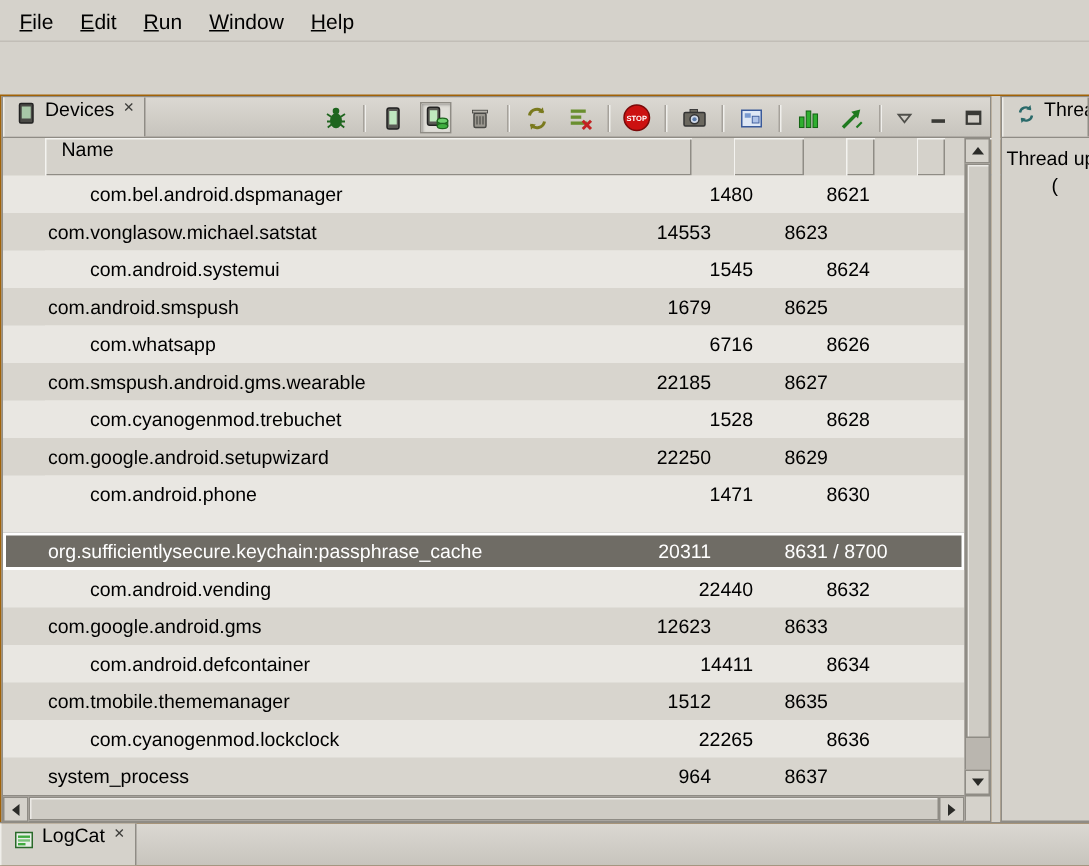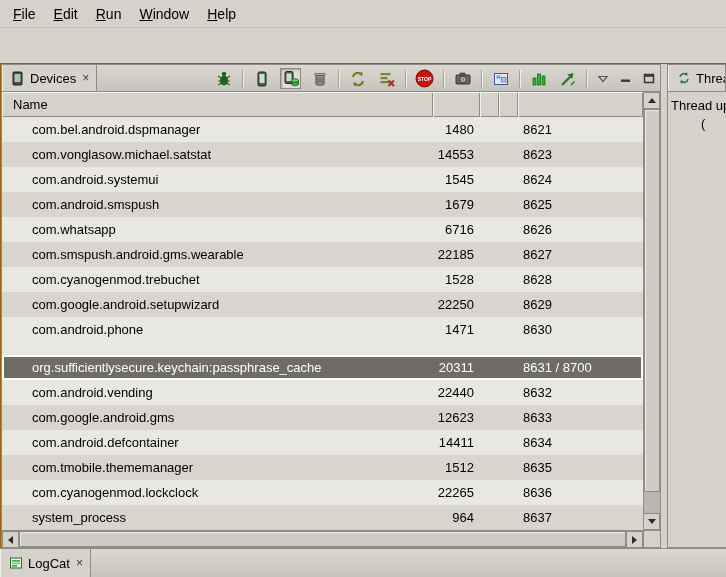--- a/index.html
+++ b/index.html
@@ -28,52 +28,52 @@
     border:1px solid #8f8c85;border-right:none;background:#d5d2cb;box-sizing:border-box;
   }
   .sash{position:absolute;top:64px;left:661px;width:6px;bottom:29px;background:#d5d2cb;}
   
   .tabbar{
     position:absolute;top:0;left:0;right:0;height:27px;
     background:linear-gradient(#dbd8d2,#c7c4bd);
     border-bottom:1px solid #8f8c85;display:flex;align-items:stretch;box-sizing:border-box;
   }
   .tab{
-    display:flex;align-items:center;gap:5px;padding:0 7px;
+    display:flex;gap:5px;padding:0 7px;
     background:#d5d2cb;border-right:1px solid #8f8c85;border-left:1px solid #efeeea;
     white-space:nowrap;overflow:hidden;
   }
   .tab-close{font-size:12px;color:#3d3d3a;margin-left:1px;line-height:1;}
   
   .view-toolbar{position:absolute;right:4px;top:2px;height:23px;display:flex;align-items:center;gap:8px;}
   .ticon{width:21px;height:21px;display:flex;align-items:center;justify-content:center;flex:none;}
   .ticon.small{width:15px;}
   .ticon.pressed{
     border:1px solid #8f8c85;background:#e0ded8;
     box-shadow:inset 1px 1px 2px rgba(0,0,0,.3);box-sizing:border-box;
   }
   .tsep{width:1px;height:18px;background:#a6a29b;box-shadow:1px 0 0 #f0efec;flex:none;}
   
   .table-area{position:absolute;top:27px;left:0;right:0;bottom:0;}
   .theader{position:absolute;top:0;left:0;right:17px;height:25px;display:flex;background:#d5d2cb;}
   .hcell{
     box-shadow:inset 1px 1px 0 #f4f3f0, inset -1px -1px 0 #8f8c85;
-    display:flex;align-items:center;padding-left:11px;box-sizing:border-box;flex:none;
+    display:flex;align-items:flex-start;padding-left:11px;box-sizing:border-box;flex:none;margin-left:28px;
   }
   .c-name{width:431px;}
   .c-pid{width:47px;}
   .c-g1{width:19px;}
   .c-g2{width:19px;}
   .c-port{flex:1 1 auto;min-width:0;}
   .tbody{
     position:absolute;top:25px;left:0;right:17px;bottom:17px;
     background:#e9e7e2;overflow:hidden;
   }
   .row{height:25px;display:flex;align-items:center;box-sizing:border-box;}
-  .row.even{background:#e9e7e2;}
+  .row.even{background:#e9e7e2;margin-left:28px;}
   .row.odd{background:#d8d5ce;}
   .cell{flex:none;white-space:nowrap;overflow:hidden;box-sizing:border-box;}
   .cell.c-name{padding-left:30px;}
   .cell.c-pid{text-align:right;padding-right:6px;}
   .cell.c-port{flex:1 1 auto;padding-left:5px;}
   .row.selected{background:#6f6c65;color:#fff;outline:2px solid #fff;outline-offset:-2px;margin-top:13px;}
   
   .vscroll{
     position:absolute;top:0;right:0;width:17px;bottom:17px;
     background:#bab6af;border-left:1px solid #8f8c85;box-sizing:border-box;

